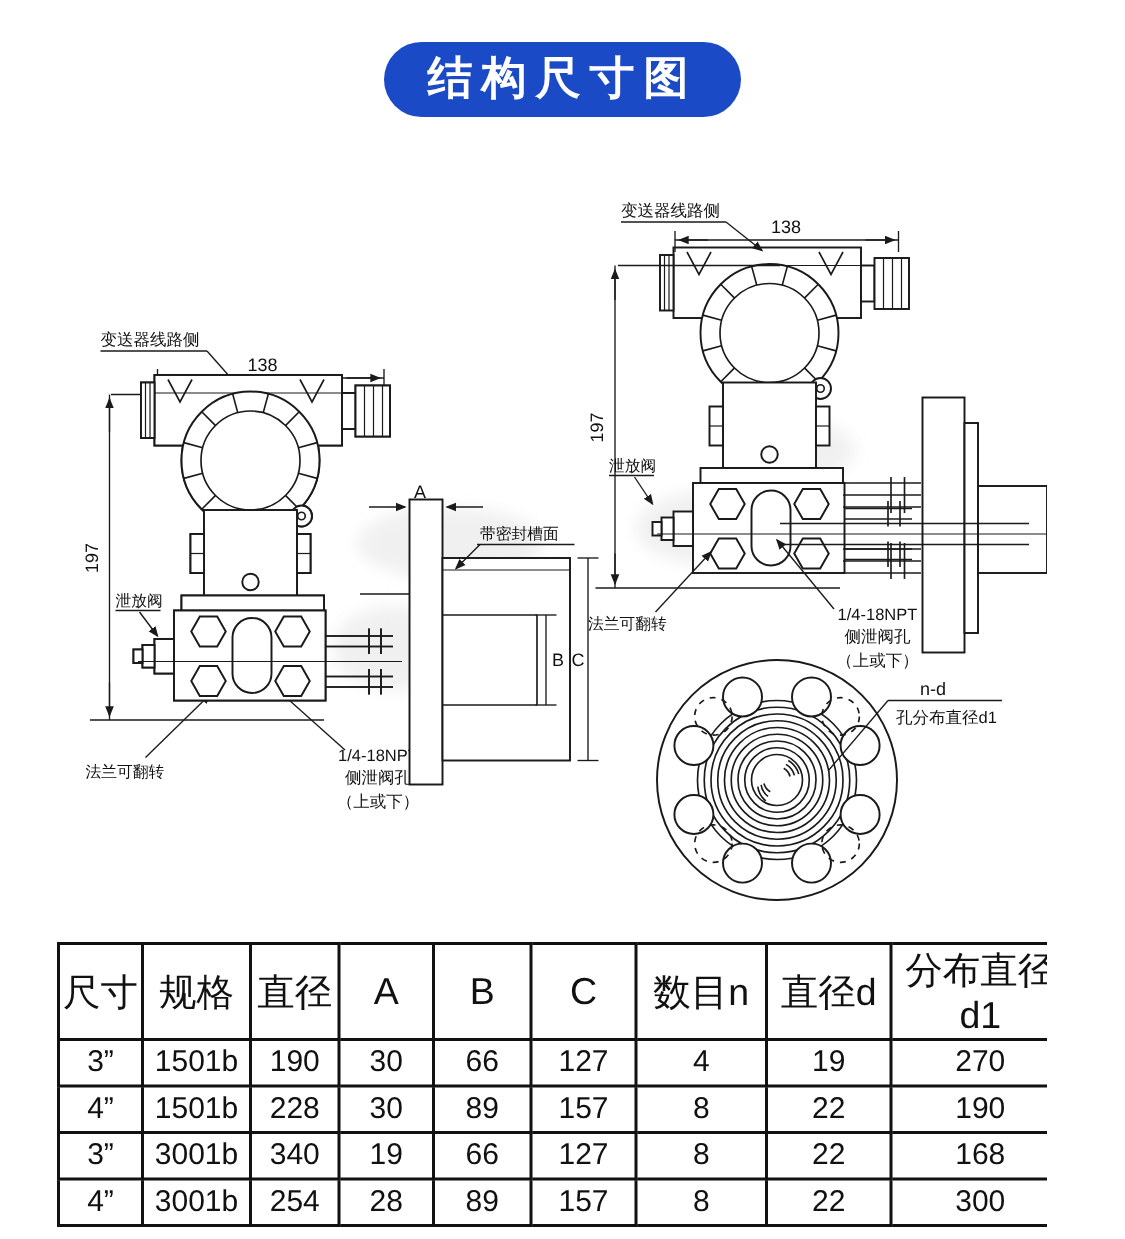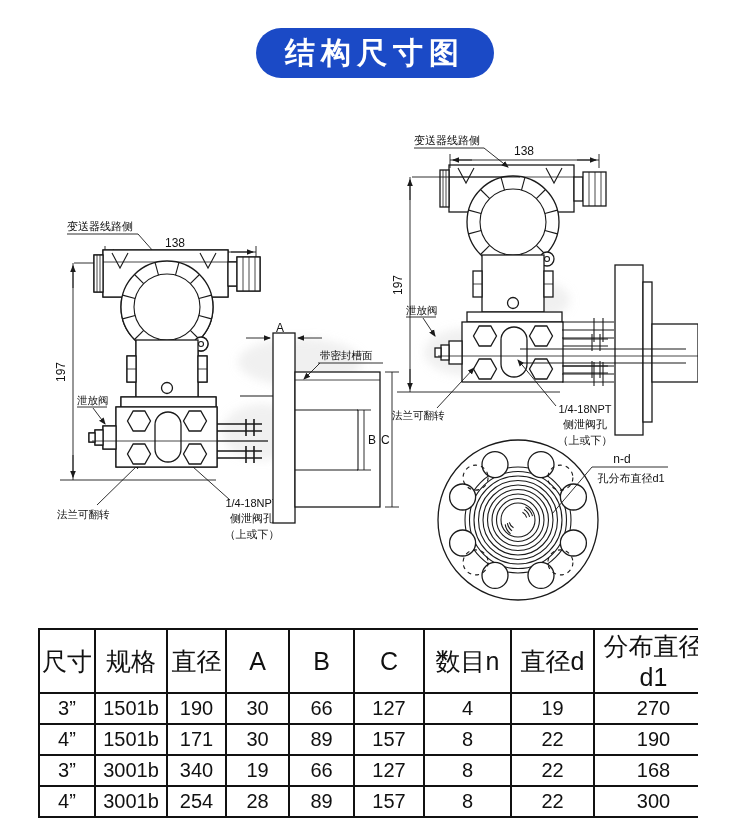--- a/index.html
+++ b/index.html
@@ -294,21 +294,21 @@
         <td>30</td>
         <td>66</td>
         <td>127</td>
         <td>4</td>
         <td>19</td>
         <td>270</td>
       </tr>
       <tr class="data">
         <td>4”</td>
         <td>1501b</td>
-        <td>171</td>
+        <td>228</td>
         <td>30</td>
         <td>89</td>
         <td>157</td>
         <td>8</td>
         <td>22</td>
         <td>190</td>
       </tr>
       <tr class="data">
         <td>3”</td>
         <td>3001b</td>

